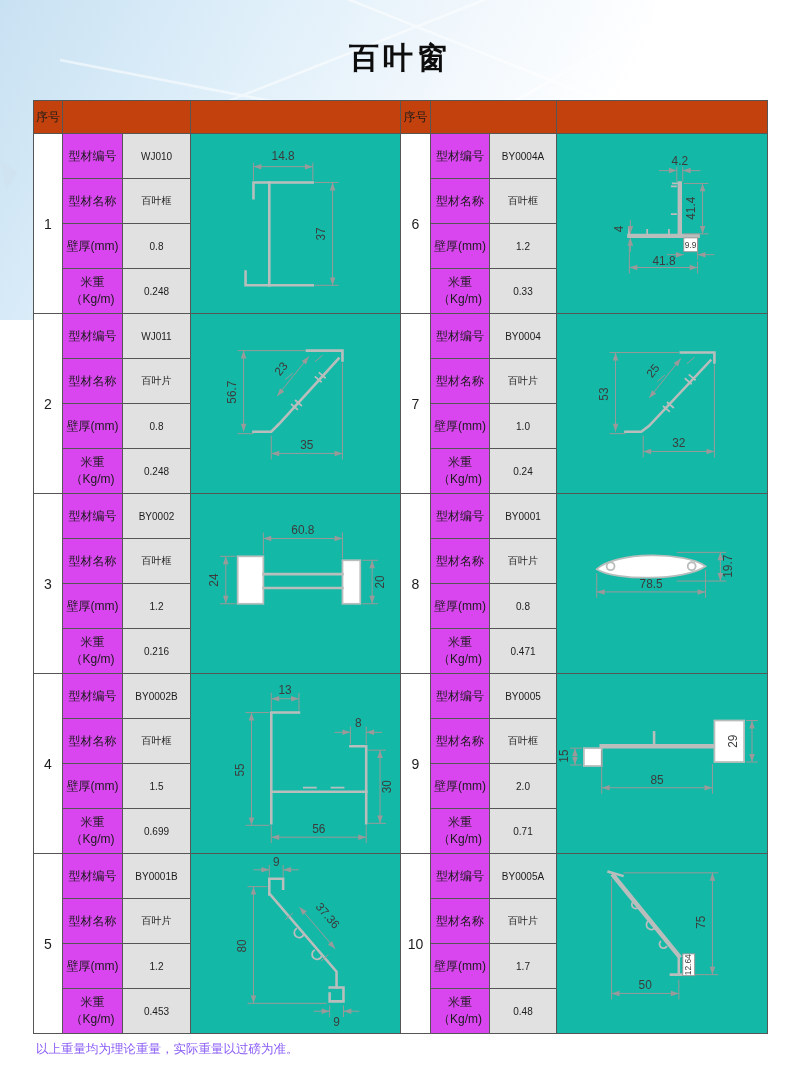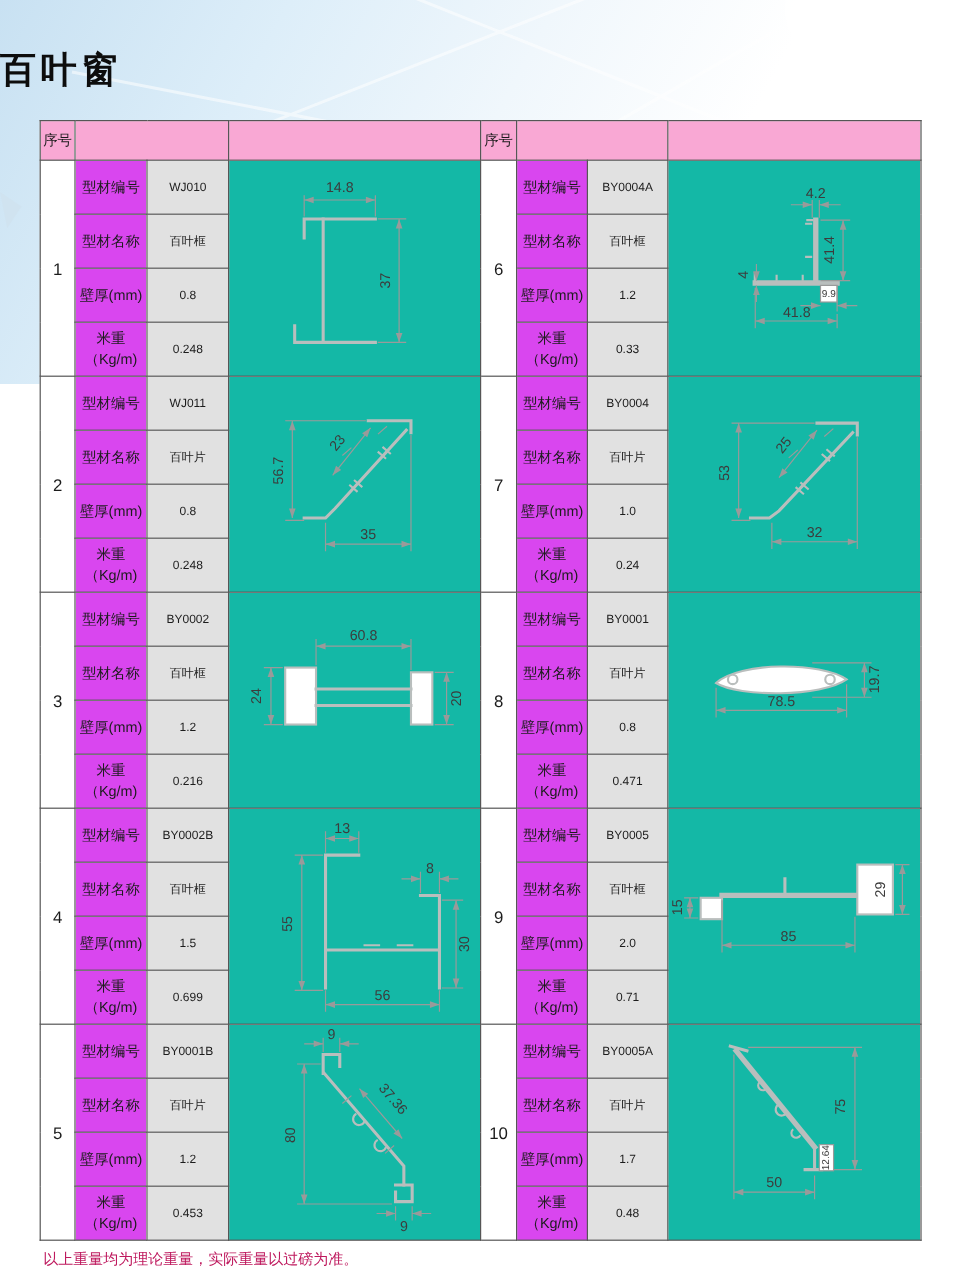--- a/index.html
+++ b/index.html
@@ -1,42 +1,42 @@
 <!DOCTYPE html>
 <html><head>
 <meta charset="utf-8">
 <style>
   html,body{margin:0;padding:0}
   body{width:800px;height:1067px;position:relative;background:#fff;overflow:hidden;
        font-family:"Liberation Sans","DejaVu Sans",sans-serif;color:#1c1c1c}
   .bgart{position:absolute;top:0;left:0;width:800px;height:320px;
        background:linear-gradient(118deg,#c8e1f2 0%,#ddeef9 25%,#f0f7fc 48%,#ffffff 70%)}
-  .title{position:absolute;top:38px;left:0;width:100%;
+  .title{position:absolute;top:38px;left:0;width:100%;text-align:center;
        font-size:30px;font-weight:bold;color:#0d0d0d;letter-spacing:4px}
   table.spec{position:absolute;top:100px;left:33px;border-collapse:collapse;
        table-layout:fixed;width:734px;background:#fff}
   table.spec td{border:1px solid #565656;padding:0;text-align:center;vertical-align:middle;overflow:hidden}
   tr.sub{height:45px}
   tr.hdr{height:33px}
   td.lb{background:#d946ef;font-size:12px}
   td.vl{background:#e1e1e1;font-size:10px}
   td.sn{background:#fff;font-size:14px}
   td.dw{background:#14b8a6}
-  td.hw{background:#f9a8d4;font-size:12px}
+  td.hw{background:#c2410c;font-size:12px}
   .dw svg{display:block;margin:0 auto}
   .pf{stroke:#b9bebd;stroke-width:2.6;fill:none;stroke-linecap:square}
   .pf4{stroke:#b9bebd;stroke-width:4.5;fill:none;stroke-linecap:square}
   .pf2{stroke:#b9bebd;stroke-width:1.8;fill:none}
   .po{stroke:#b9bebd;stroke-width:1.8;fill:#fff}
   .dl{stroke:#9a9a9a;stroke-width:1;fill:none}
   .dlr{stroke:#9a9a9a;stroke-width:1;fill:#fff}
   .ah{fill:#9a9a9a;stroke:none}
   .dt{fill:#3c3c3c;font-size:12px;font-family:"Liberation Sans","DejaVu Sans",sans-serif}
   .dts{font-size:8.5px}
-  .note{position:absolute;left:36px;top:1041px;font-size:12.5px;color:#be185d}
+  .note{position:absolute;left:36px;top:1041px;font-size:12.5px;color:#8b5cf6}
 </style>
 </head>
 <body>
 
 <div class="bgart">
   <svg width="800" height="320">
     <g stroke="#ffffff" stroke-width="2.5" opacity="0.55">
       <line x1="180" y1="120" x2="560" y2="-30"></line>
       <line x1="300" y1="-20" x2="700" y2="140"></line>
       <line x1="430" y1="150" x2="760" y2="-40"></line>

